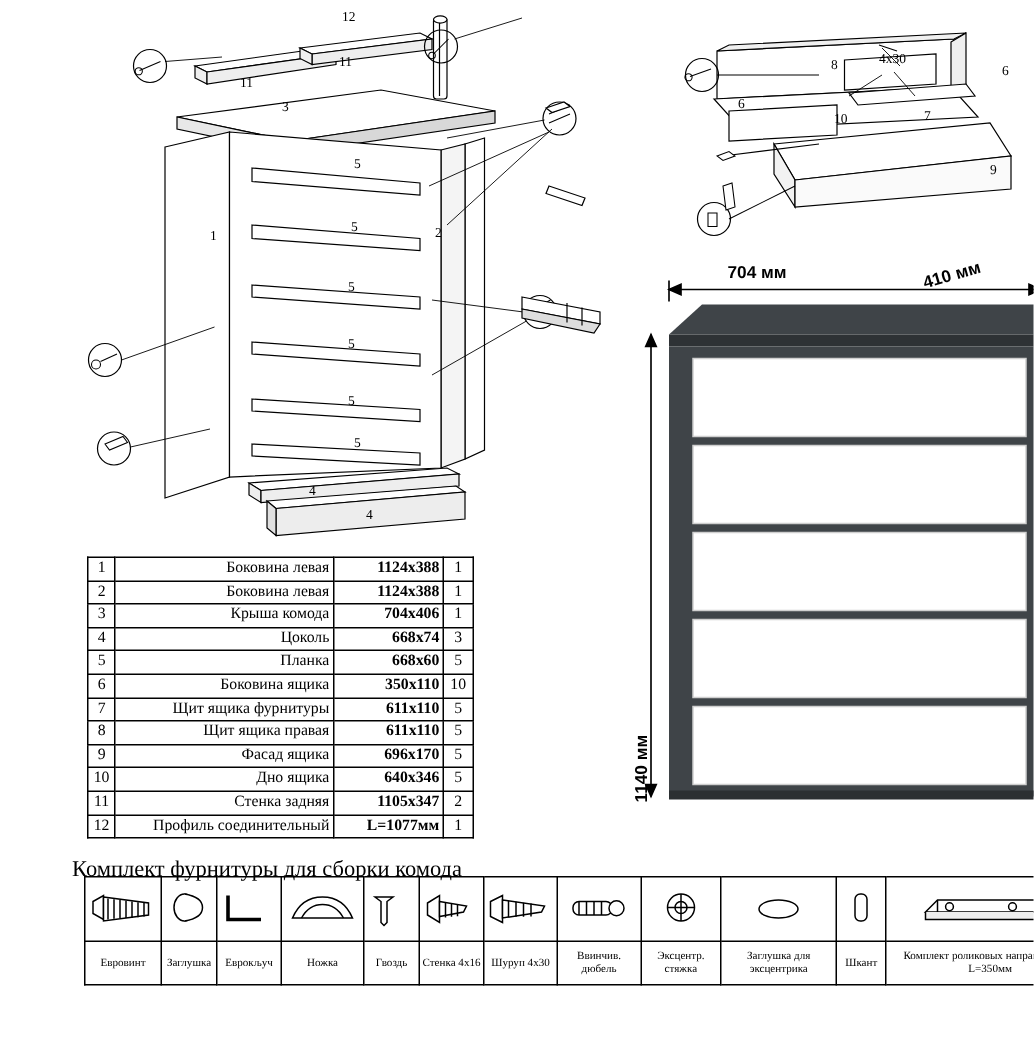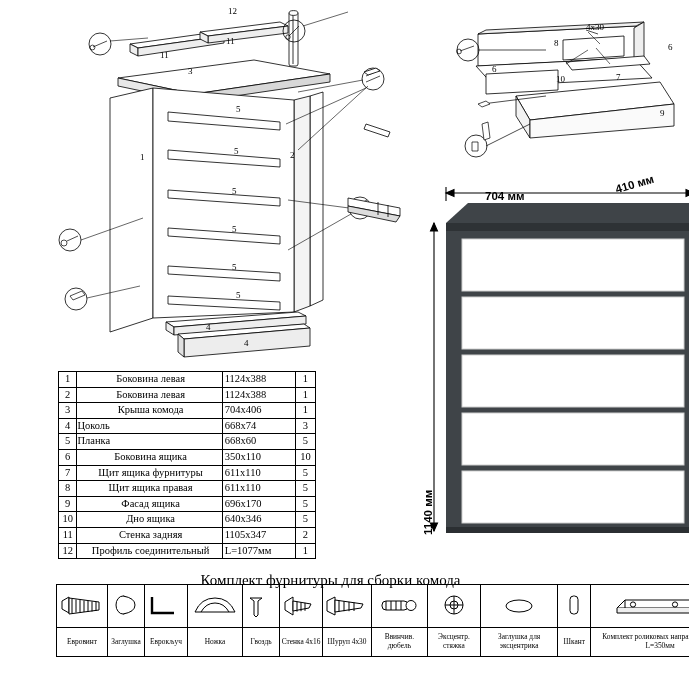--- a/index.html
+++ b/index.html
@@ -16,28 +16,28 @@
 
   
   .parts-table{
     position:absolute;left:10px;top:371px;width:258px;
     border-collapse:collapse;font-size:10.5px;
   }
   .parts-table td{
     border:1px solid #000;height:14.6px;line-height:14.6px;padding:0 2px;
   }
   .parts-table td.num{width:14px;text-align:center;}
-  .parts-table td.nm{width:150px;text-align:center;padding-left:4px;}
-  .parts-table td.nm.center{text-align:left;padding-left:0;}
-  .parts-table td.sz{width:72px;text-align:left;}
+  .parts-table td.nm{width:150px;text-align:right;padding-left:4px;}
+  .parts-table td.nm.center{text-align:right;padding-left:0;}
+  .parts-table td.sz{width:72px;text-align:right;font-weight:bold;}
   .parts-table td.qt{width:16px;text-align:center;}
 
   
   .hw-title{
-    position:absolute;left:0;top:572px;width:565px;text-align:center;
+    position:absolute;left:0;top:572px;width:565px;text-align:left;
     font-size:15px;
   }
   .hw-table{
     position:absolute;left:8px;top:584px;width:674px;
     border-collapse:collapse;
   }
   .hw-table td{border:1px solid #000;text-align:center;vertical-align:middle;}
   .hw-table tr.icons td{height:40px;}
   .hw-table tr.names td{height:26px;font-size:7.4px;line-height:8.6px;padding:1px;}
   .hw-table tr.counts td{height:24px;font-size:15px;}
@@ -192,21 +192,21 @@
         <line x1="162" y1="40" x2="150" y2="28"></line>
         <line x1="158" y1="44" x2="172" y2="60"></line>
         <line x1="150" y1="46" x2="128" y2="60"></line>
       </g>
 
       <path d="M148,26 l12,4" stroke-width="0.7"></path>
     </g>
   </svg>
 
   <div class="dlbl" style="left:506px;top:38px;">8</div>
-  <div class="dlbl" style="left:538px;top:22px;text-align:center;">4х30</div>
+  <div class="dlbl" style="left:538px;top:34px;text-align:center;">4х30</div>
   <div class="dlbl" style="left:620px;top:42px;">6</div>
   <div class="dlbl" style="left:444px;top:64px;">6</div>
   <div class="dlbl" style="left:508px;top:74px;">10</div>
   <div class="dlbl" style="left:568px;top:72px;">7</div>
   <div class="dlbl" style="left:612px;top:108px;">9</div>
 
   <svg class="abs" style="left:370px;top:175px;" width="310" height="390">
 
     <polygon points="28,48 276,48 298,28 50,28" fill="#3f4448"></polygon>
     <polygon points="28,48 28,56 276,56 276,48" fill="#2e3235"></polygon>
@@ -236,21 +236,21 @@
       <line x1="280" y1="16" x2="300" y2="0"></line>
       <polygon points="280,16 288,14 284,19"></polygon>
       <polygon points="300,0 292,2 296,7"></polygon>
 
       <line x1="16" y1="48" x2="16" y2="356"></line>
       <polygon points="16,48 12.5,56 19.5,56"></polygon>
       <polygon points="16,356 12.5,348 19.5,348"></polygon>
     </g>
   </svg>
 
-  <div class="dim" style="left:437px;top:190px;text-align:center;">704 мм</div>
+  <div class="dim" style="left:437px;top:176px;text-align:center;">704 мм</div>
   <div class="dim" style="left:567px;top:178px;transform:rotate(-16deg);">410 мм</div>
   <div class="dim vert" style="left:374px;top:535px;">1140 мм</div>
 
   <table class="parts-table">
     <tbody id="parts-body">
         <tr>
           <td class="num">1</td>
           <td class="nm">Боковина левая</td>
           <td class="sz">1124х388</td>
           <td class="qt">1</td>

